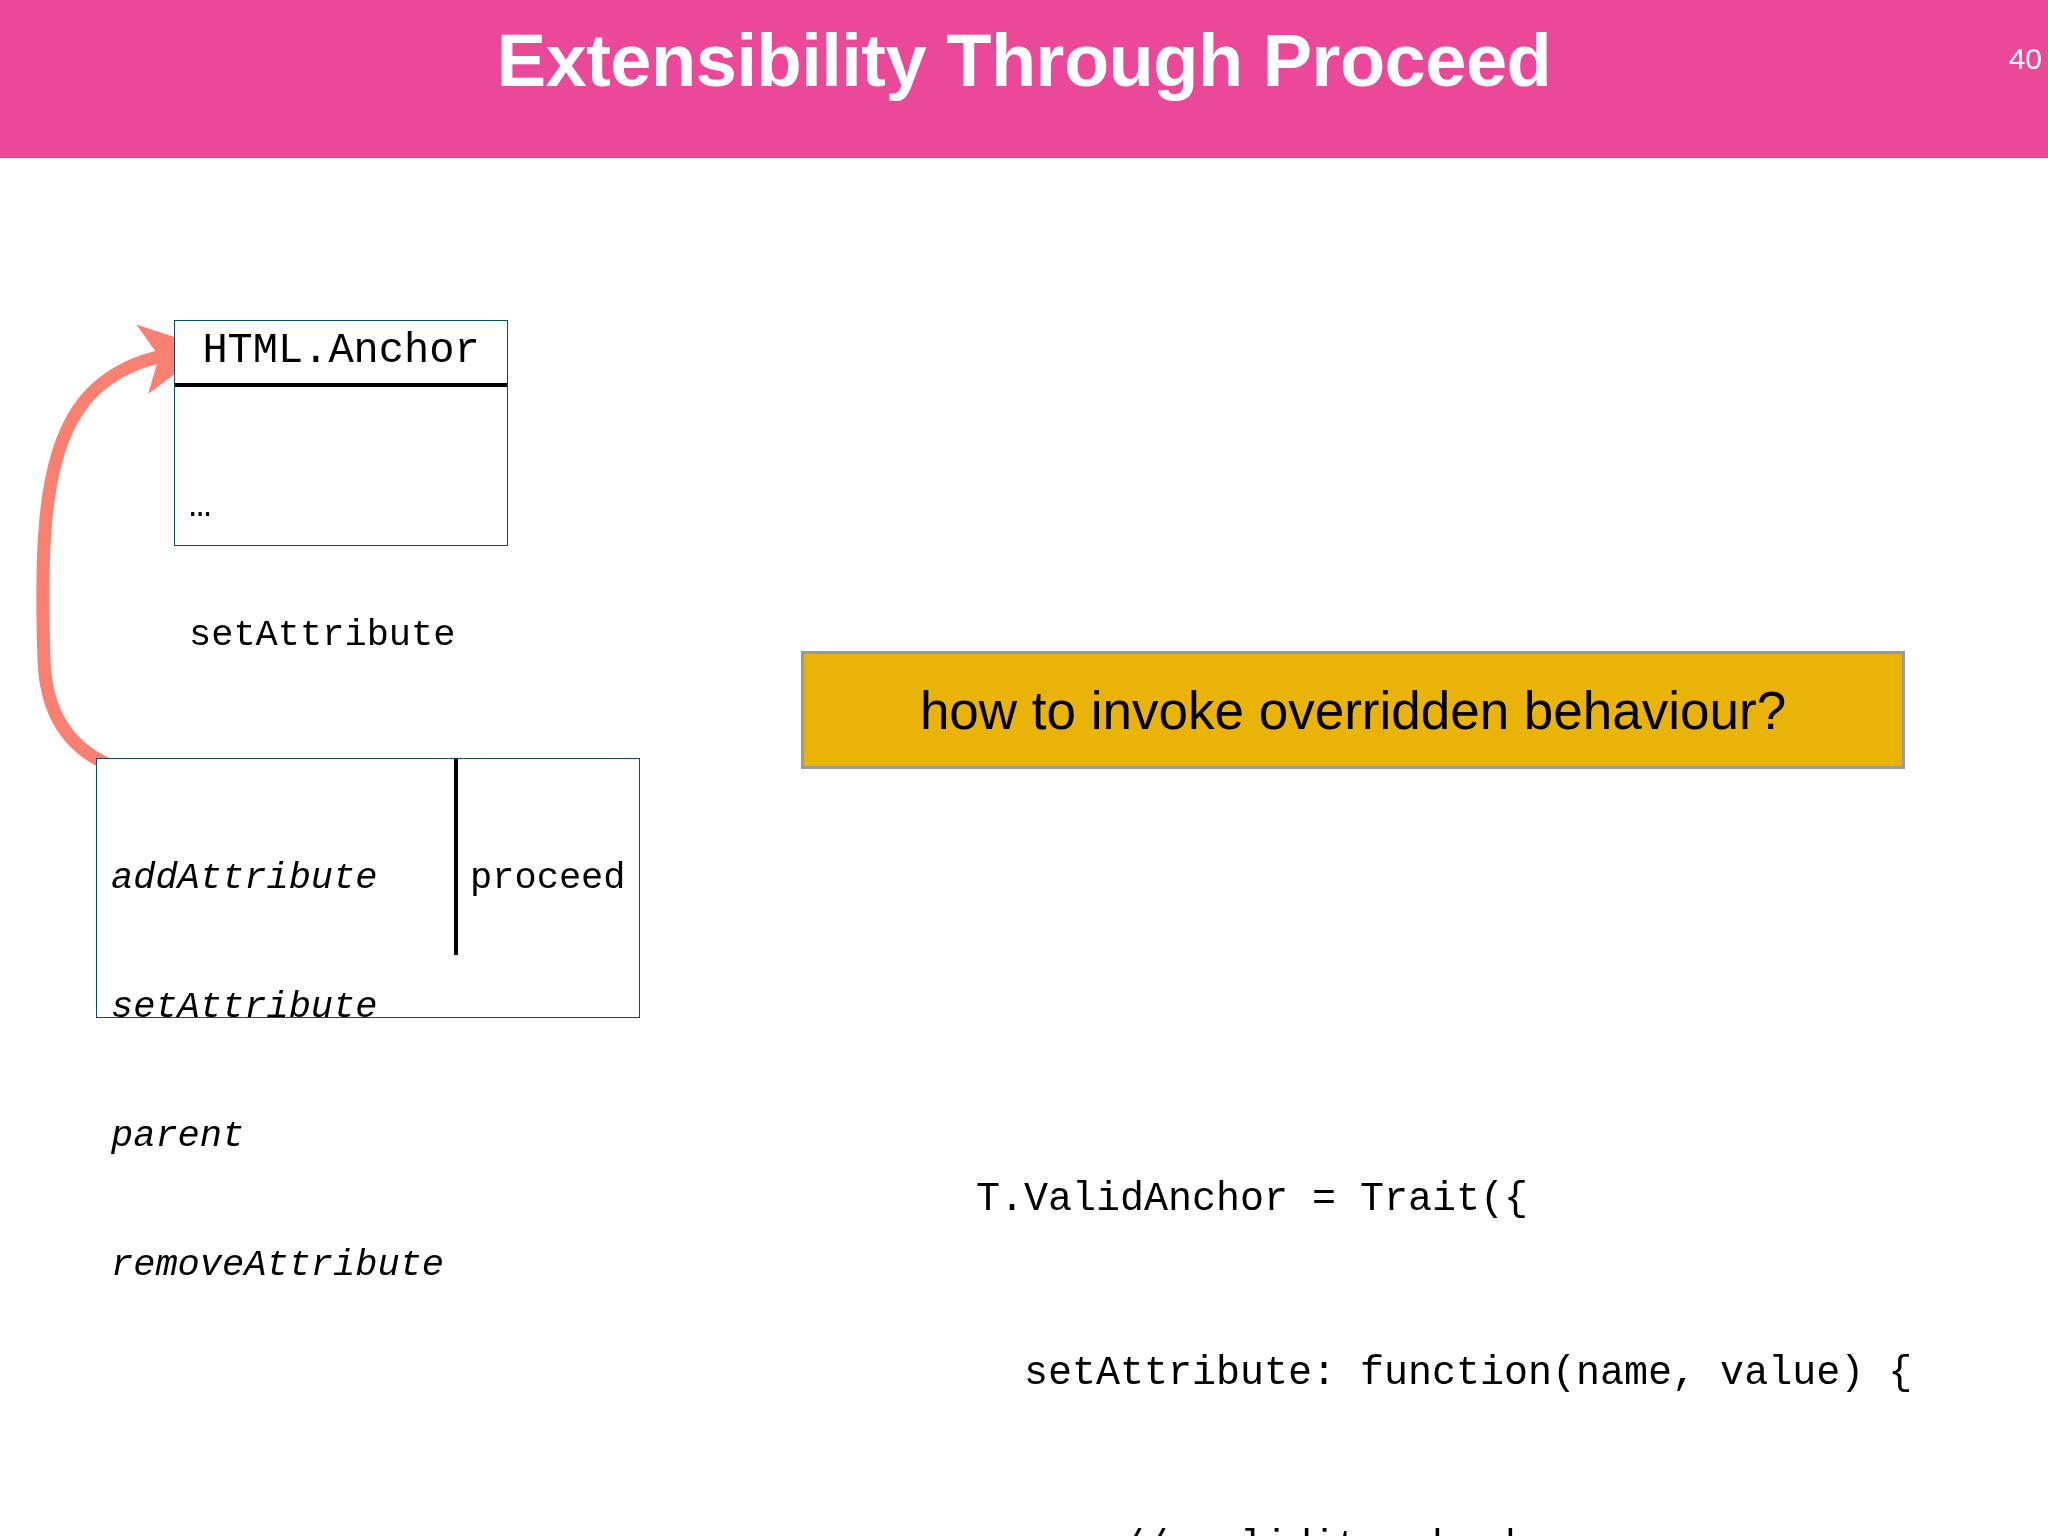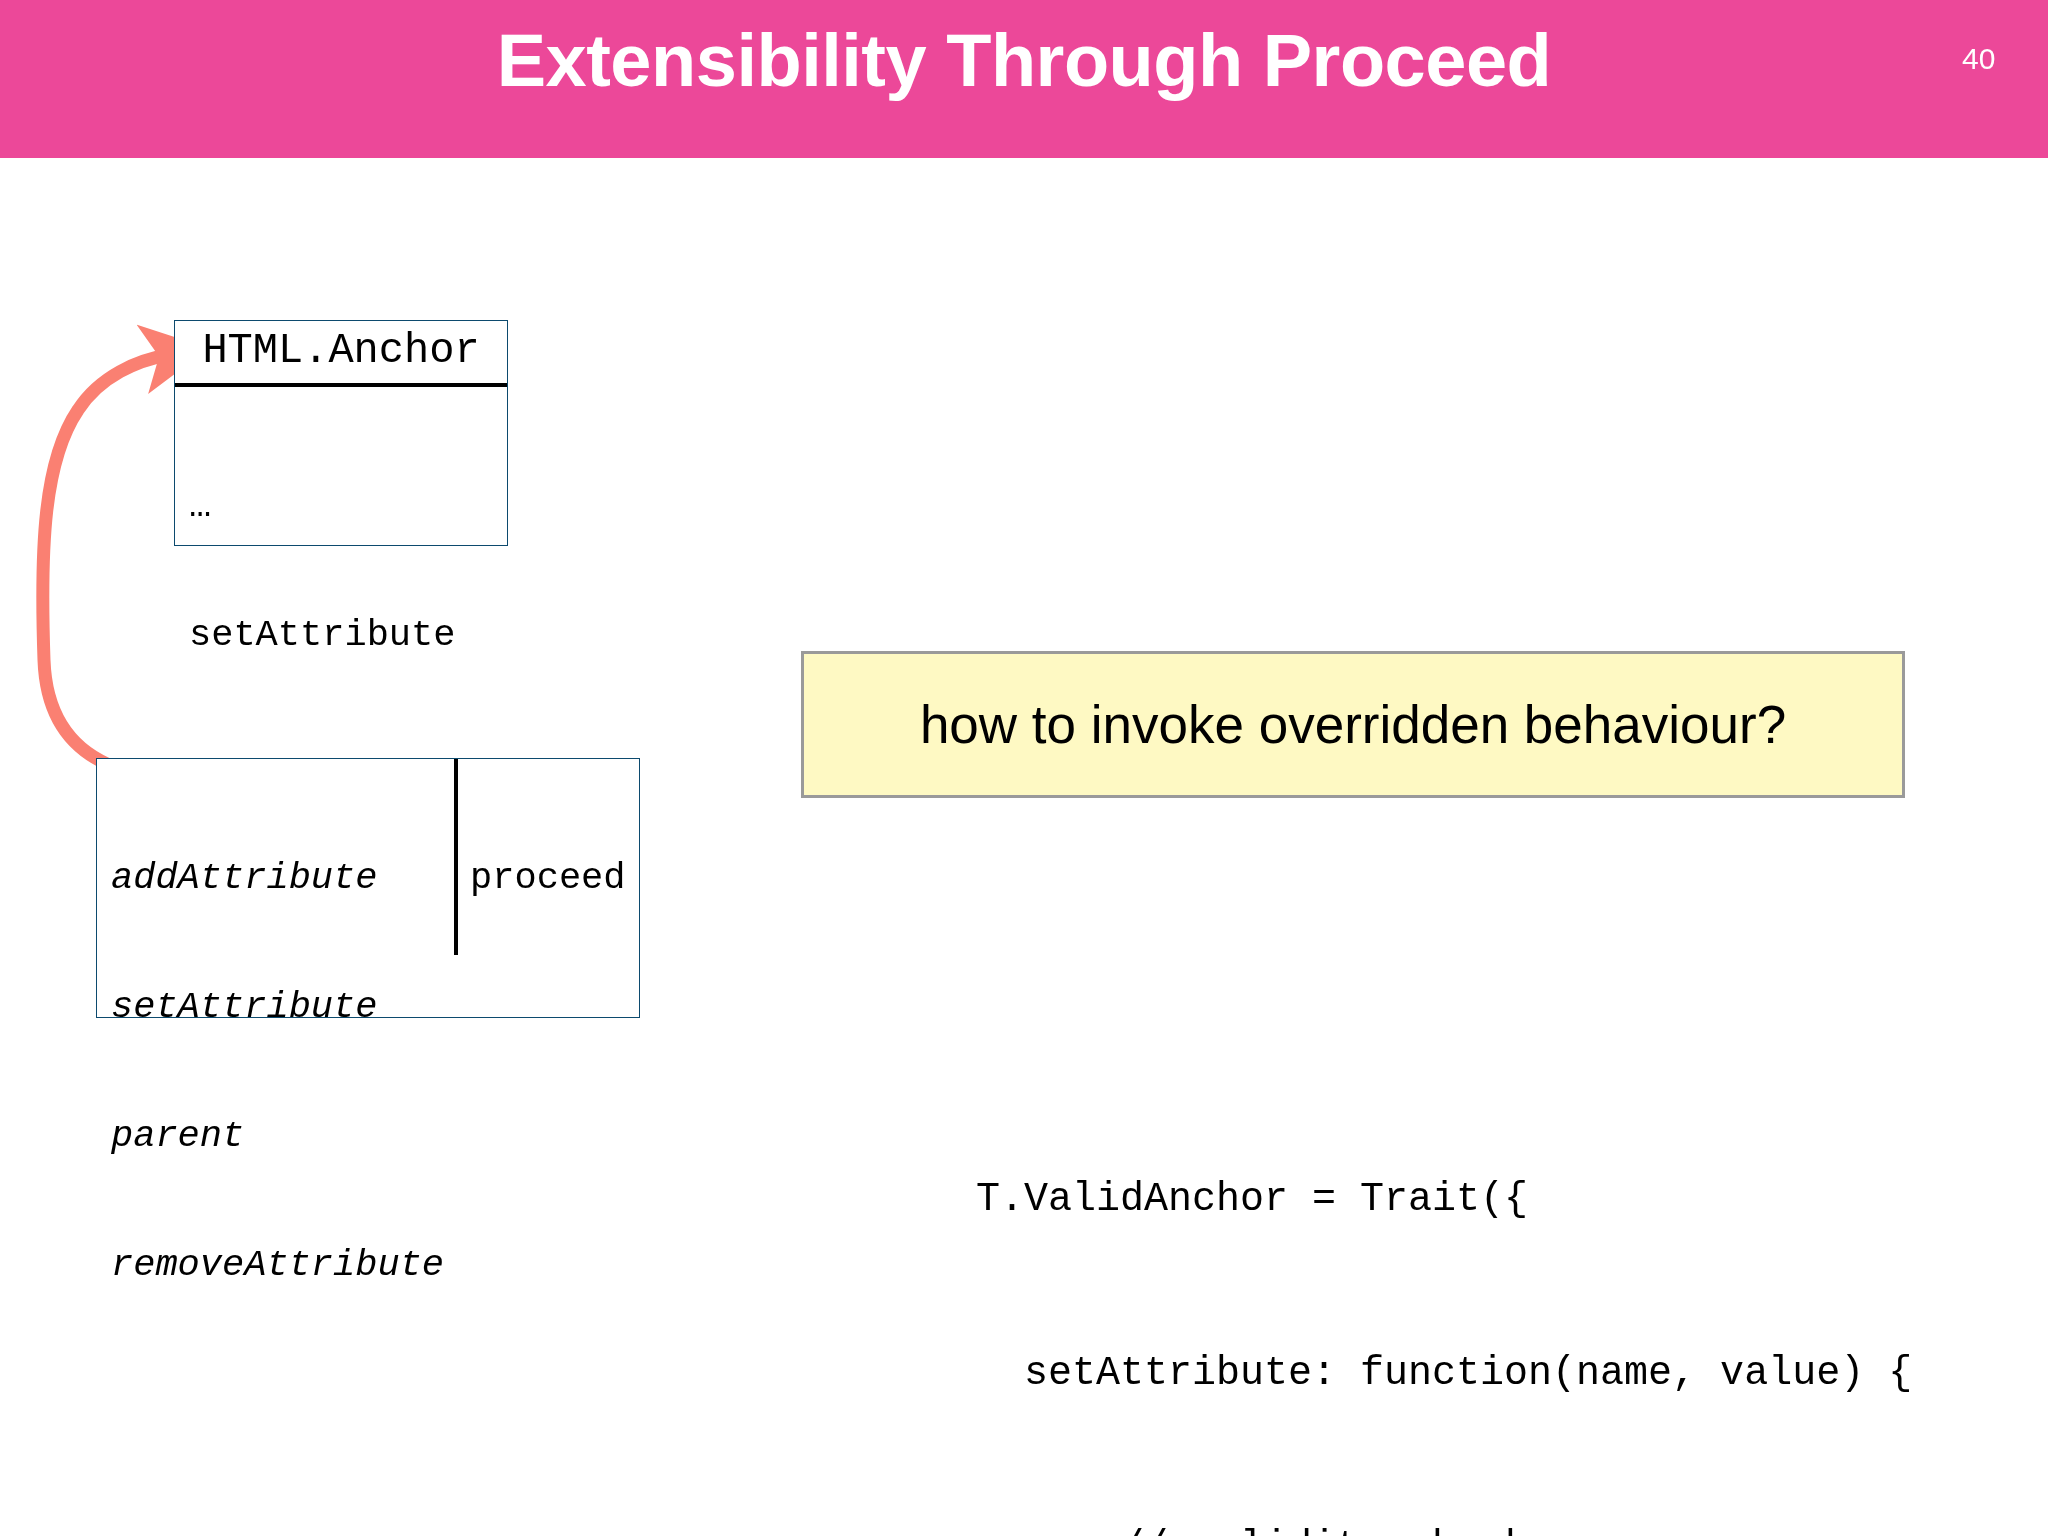--- a/index.html
+++ b/index.html
@@ -38,21 +38,21 @@
     font-weight: bold;
     font-size: 74px;
     letter-spacing: -0.5px;
     white-space: nowrap;
   }
   #page-number {
     position: absolute;
     left: 1962px;
     top: 42px;
     width: 80px;
-    text-align: left;
+    text-align: right;
     color: #ffffff;
     font-family: "Liberation Sans", sans-serif;
     font-size: 30px;
     font-weight: normal;
   }
 
   
   .class-box {
     position: absolute;
     background: #ffffff;
@@ -110,22 +110,22 @@
   #box-valid-anchor .class-body { height: 196px; }
   #box-valid-anchor .col-left  { width: 359px; font-style: italic; }
   #box-valid-anchor .col-right { width: 185px; }
 
   
   #question-box {
     position: absolute;
     left: 801px;
     top: 651px;
     width: 1104px;
-    height: 147px;
-    background: #fef9c3;
+    height: 118px;
+    background: #eab308;
     border: 3px solid #9a9a9a;
     box-sizing: border-box;
   }
   #question-text {
     position: absolute;
     left: 0;
     top: 0;
     width: 100%;
     height: 100%;
     display: flex;

